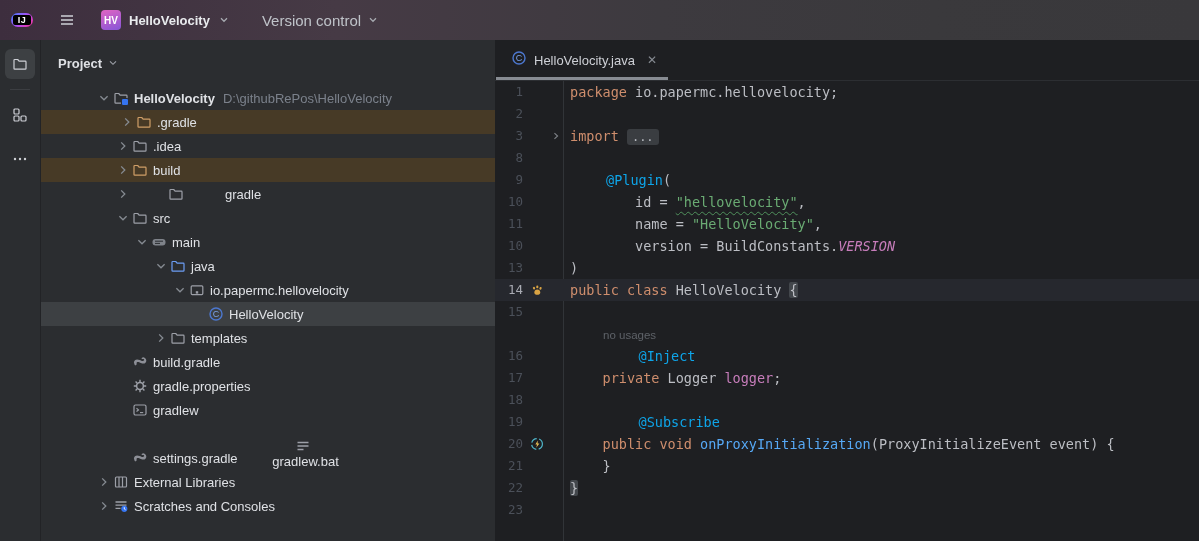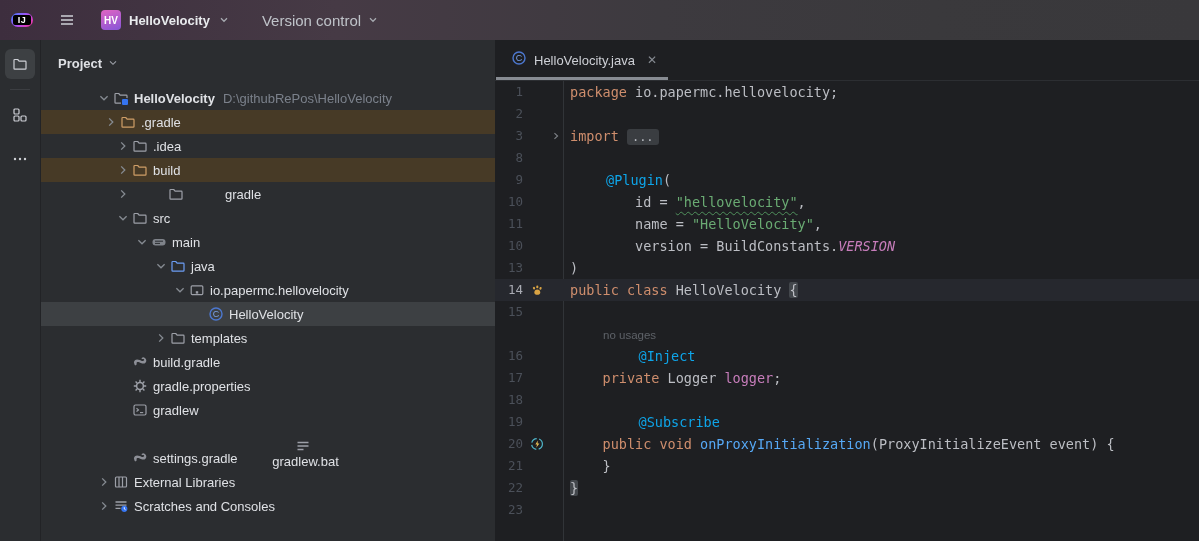--- a/index.html
+++ b/index.html
@@ -150,21 +150,21 @@
           </span>
           <span class="ticon">
             <svg width="16" height="16" viewBox="0 0 16 16">
               <path d="M2 4.2c0-.4.3-.7.7-.7h3l1.4 1.7h6.2c.4 0 .7.3.7.7v6.6c0 .4-.3.7-.7.7H2.7c-.4 0-.7-.3-.7-.7V4.2z" fill="none" stroke="#9da0a8" stroke-width="1.2" stroke-linejoin="round"></path>
               <rect x="8.5" y="8.5" width="7" height="7" rx="1.5" fill="#3574f0" stroke="#2b2d30"></rect>
             </svg>
           </span>
           <span class="tlabel bold">HelloVelocity</span>
           <span class="tpath">D:\githubRePos\HelloVelocity</span>
         </div>
-        <div class="tree-row excluded" style="padding-left: 60px;">
+        <div class="tree-row excluded" style="padding-left: 76px;">
           <span class="chev-slot">
             <svg width="16" height="16" viewBox="0 0 16 16">
               <path d="M6.2 4.4l3.6 3.6-3.6 3.6" fill="none" stroke="#868b92" stroke-width="1.3"></path>
             </svg>
           </span>
           <span class="ticon">
             <svg width="16" height="16" viewBox="0 0 16 16">
               <path d="M2 4.2c0-.4.3-.7.7-.7h3l1.4 1.7h6.2c.4 0 .7.3.7.7v6.6c0 .4-.3.7-.7.7H2.7c-.4 0-.7-.3-.7-.7V4.2z" fill="none" stroke="#cf9e67" stroke-width="1.2" stroke-linejoin="round"></path>
             </svg>
           </span>

